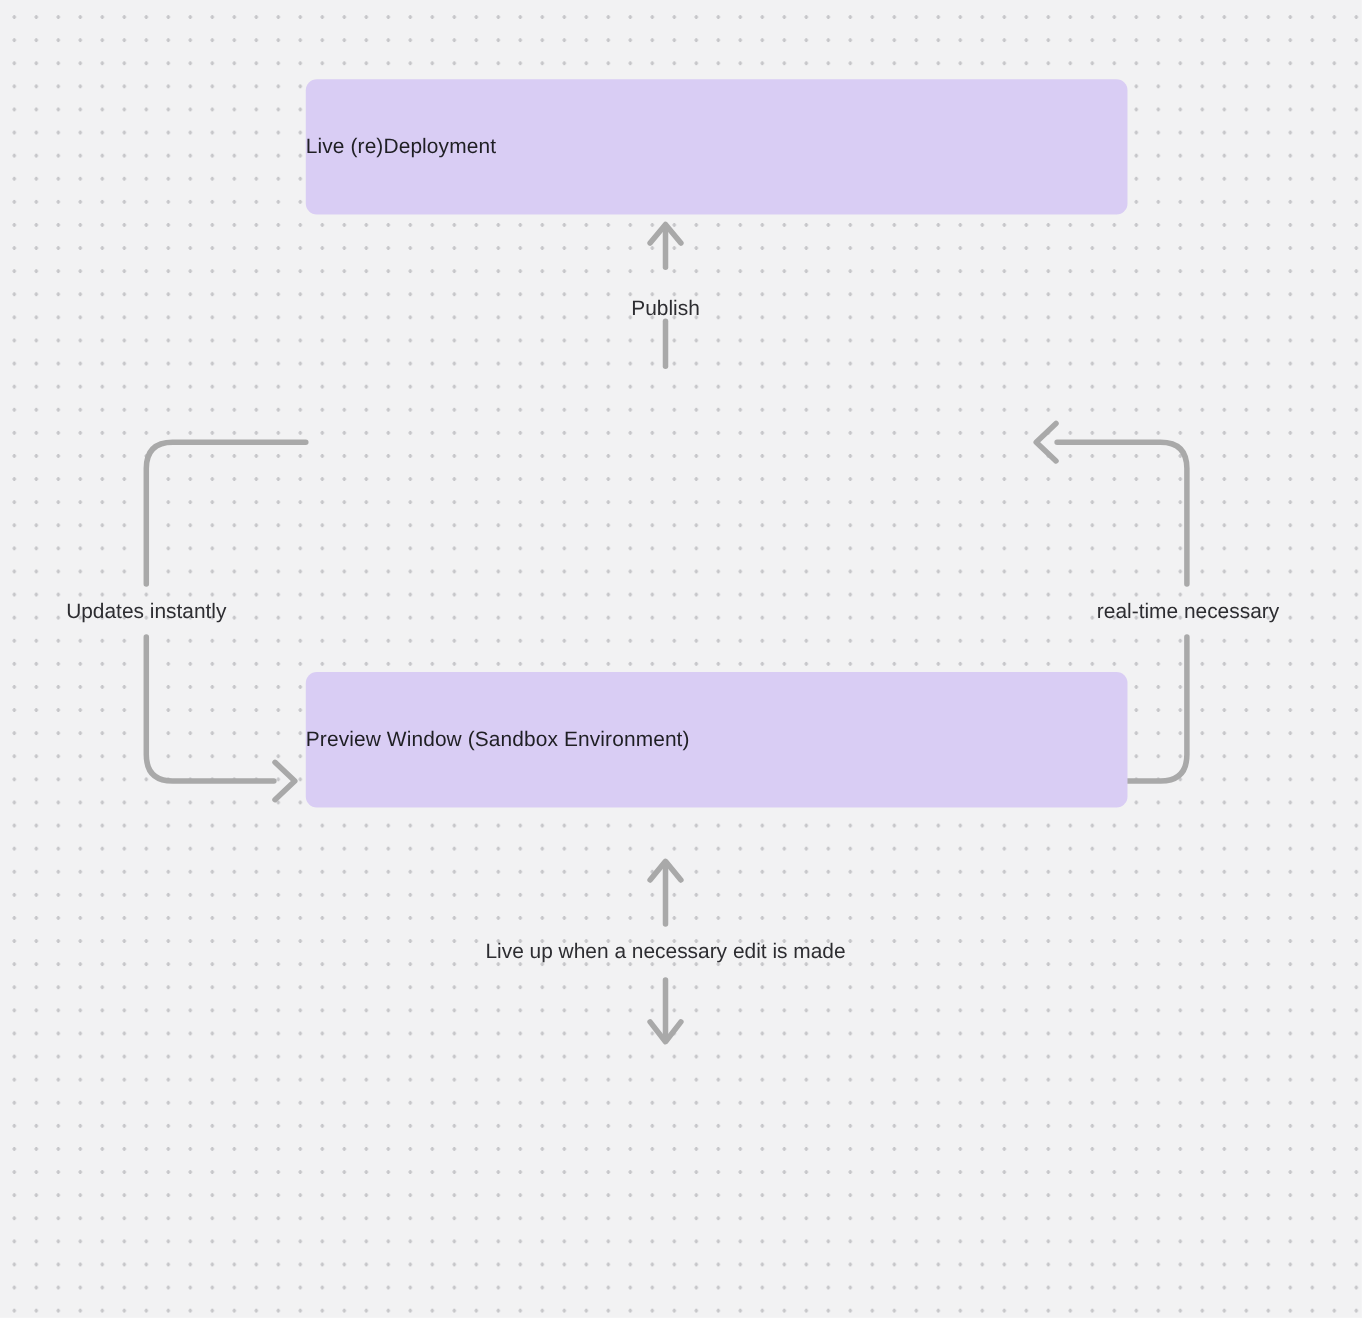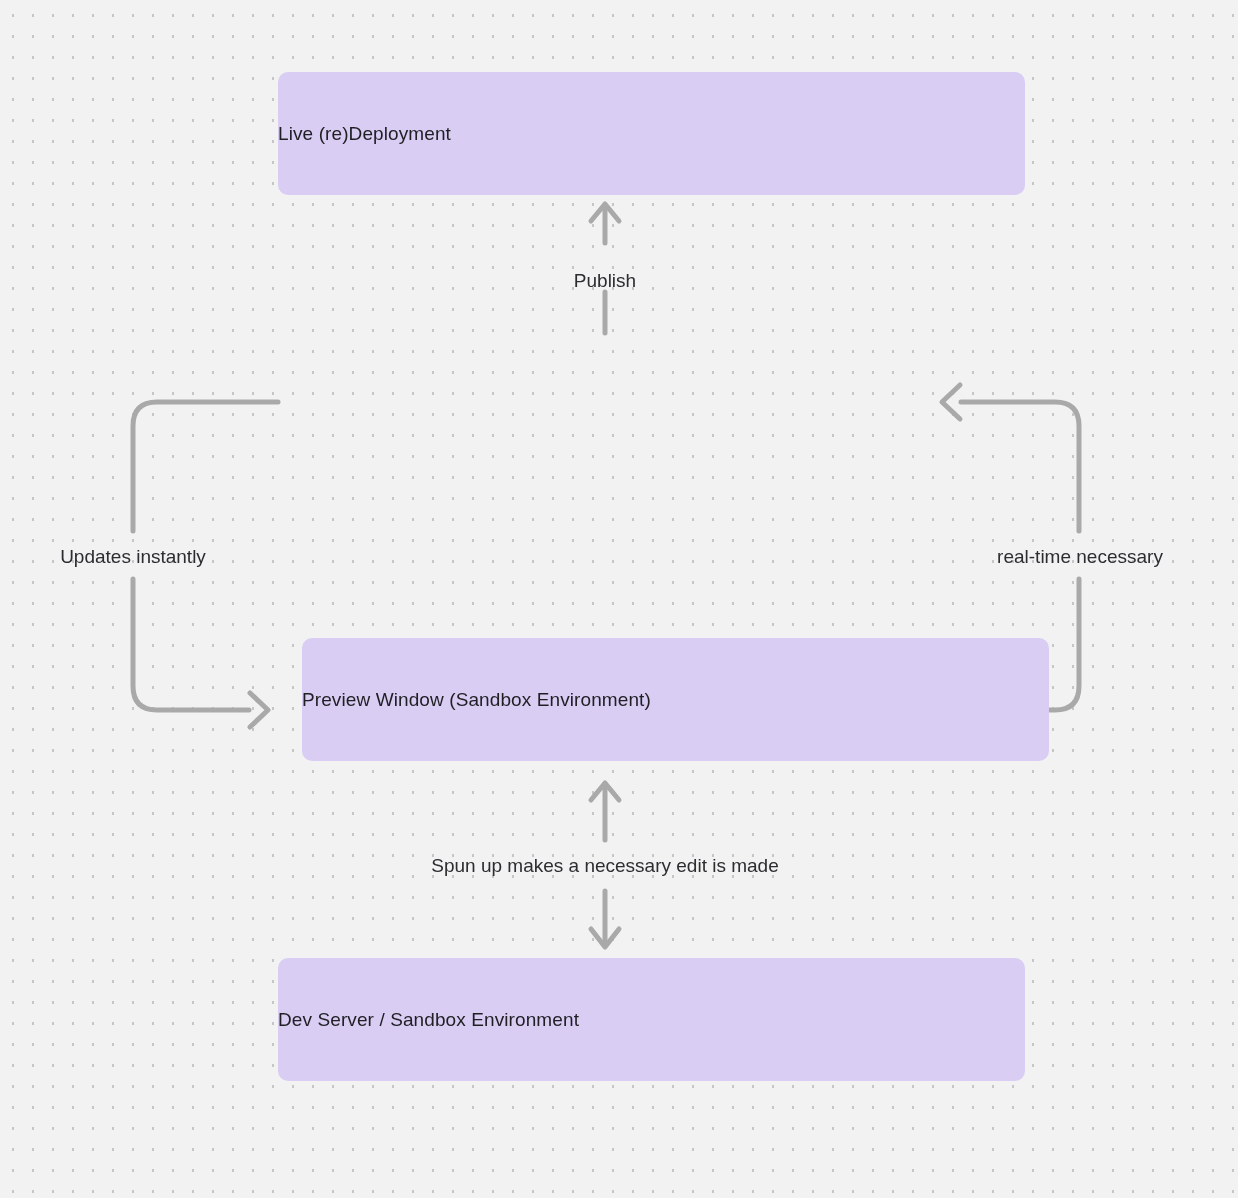--- a/index.html
+++ b/index.html
@@ -50,21 +50,21 @@
   }
   .edge-label {
     position: absolute;
     transform: translate(-50%, -50%);
     font-size: 19px;
     color: #2d2d31;
     white-space: nowrap;
   }
   .node-live   { top: 72px; }
   .node-user   { top: 340px; }
-  .node-preview{ top: 638px; margin-left: 24px; }
+  .node-preview{ top: 611px; }
   .node-dev    { top: 958px; }
   .label-publish  { left: 605px;  top: 269px; margin-top: 12px; }
   .label-updates  { left: 133px;  top: 557px; text-align: center; }
   .label-realtime { left: 1080px; top: 557px; }
   .label-spun     { left: 605px;  top: 866px; }
 </style>
 </head>
 <body>
 
 <div class="canvas">
@@ -99,22 +99,19 @@
 
   <div class="node node-live">
     <span>Live (re)Deployment</span>
   </div>
 
 
   <div class="node node-preview">
     <span>Preview Window (Sandbox Environment)</span>
   </div>
 
-  <div class="node node-dev">
-    <span>Dev Server / Sandbox Environment</span>
-  </div>
 
   <div class="edge-label label-publish">Publish</div>
   <div class="edge-label label-updates">Updates instantly</div>
   <div class="edge-label label-realtime">real-time necessary</div>
-  <div class="edge-label label-spun">Spun up makes a necessary edit is made</div>
+  <div class="edge-label label-spun">Live up when a necessary edit is made</div>
 
 </div>
 
 </body></html>

